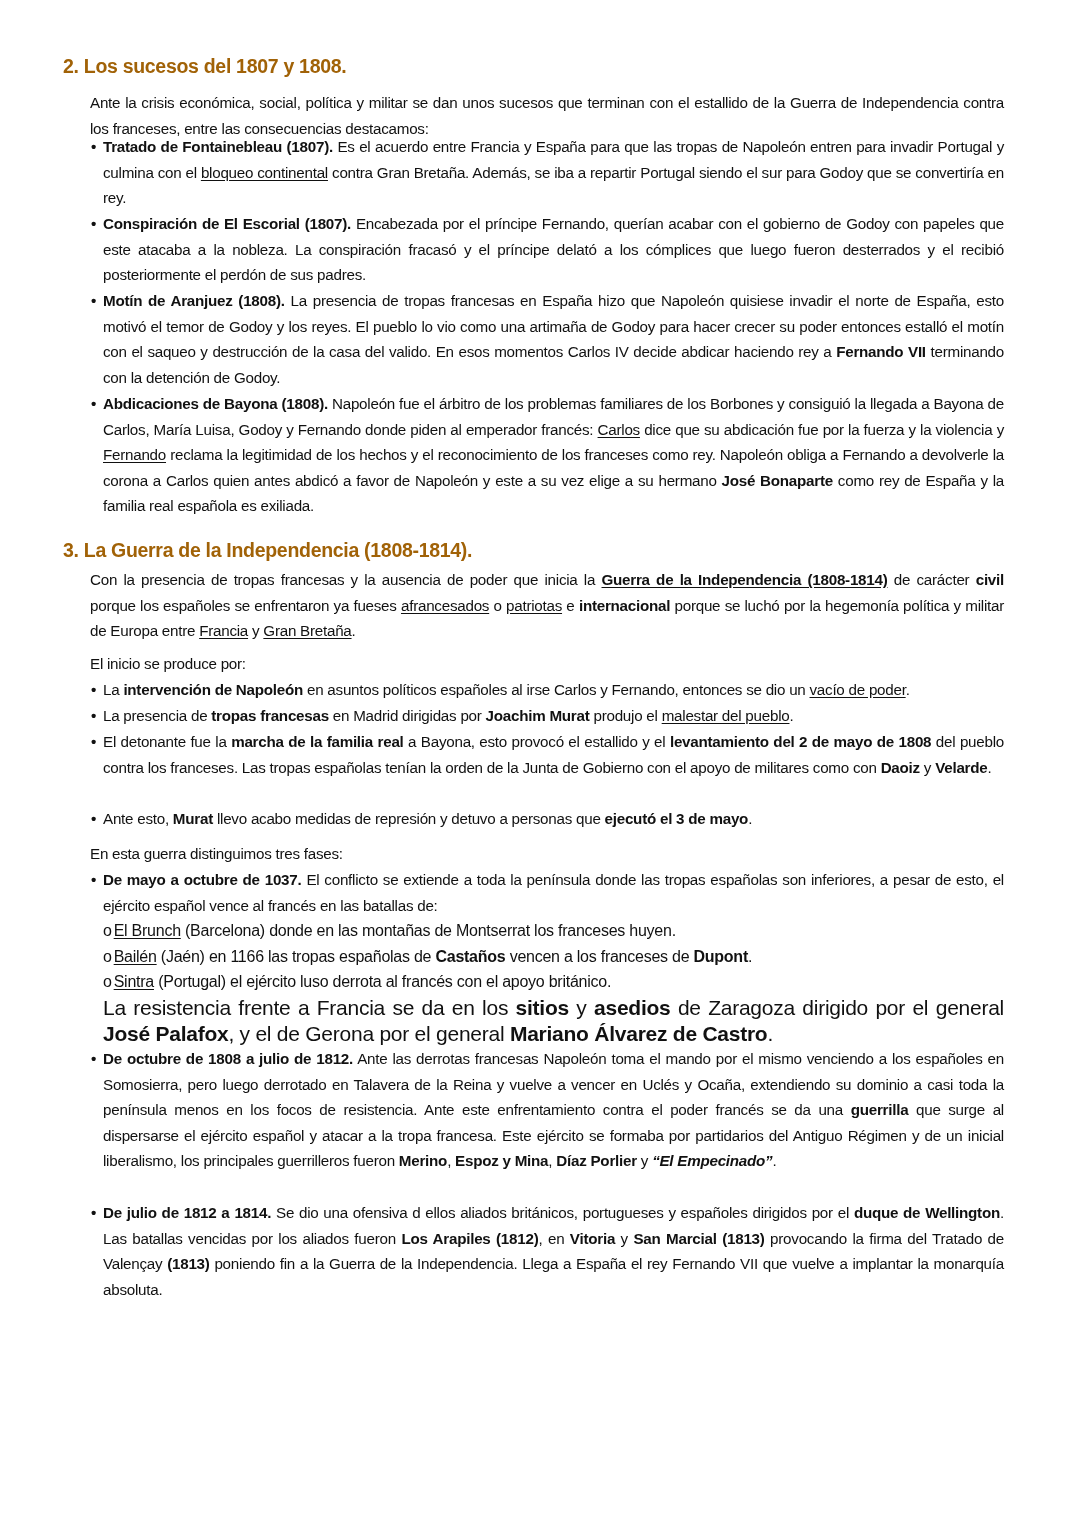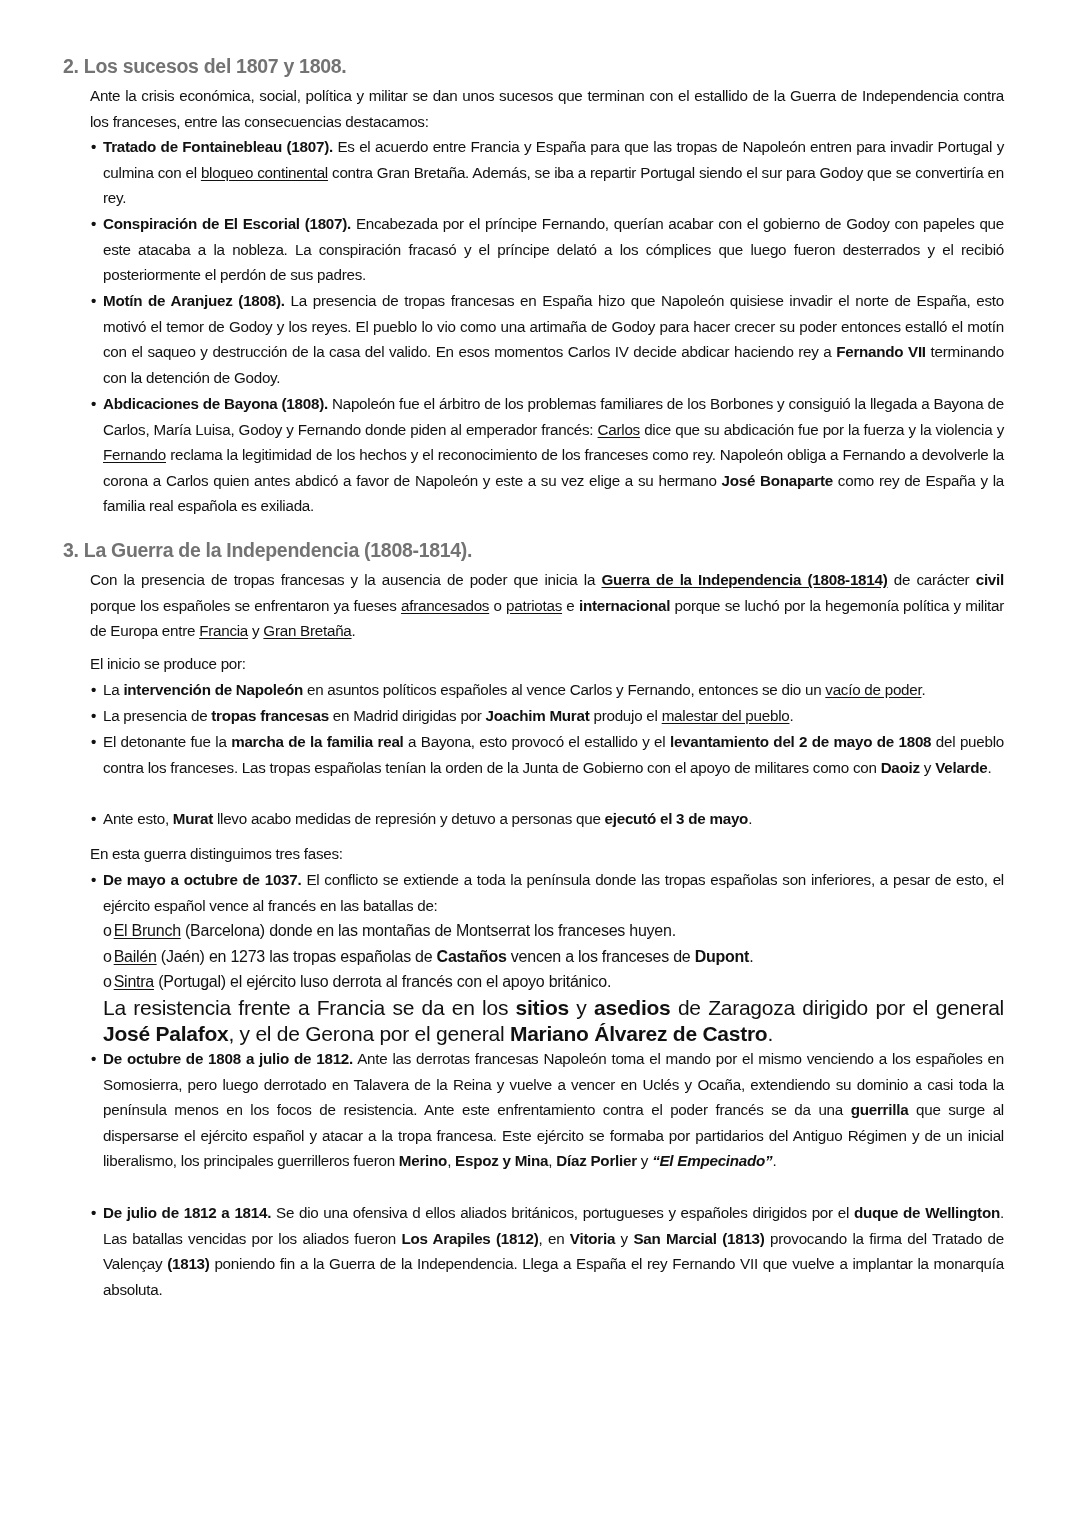--- a/index.html
+++ b/index.html
@@ -5,21 +5,21 @@
   html, body { margin: 0; padding: 0; background: #ffffff; }
   body {
     width: 1080px; height: 1528px; position: relative; overflow: hidden;
     font-family: "Liberation Sans", "DejaVu Sans", sans-serif;
     color: #111111;
   }
   .page { position: absolute; left: 0; top: 0; width: 1080px; }
   h2 {
     position: absolute; left: 63px; margin: 0;
     font-size: 19.5px; font-weight: bold; letter-spacing: -0.3px;
-    line-height: 24px; color: #737373;
+    line-height: 24px; color: #a16207;
   }
   .para {
     position: absolute; left: 90px; width: 914px;
     font-size: 15.2px; line-height: 25.6px; text-align: justify;
     letter-spacing: -0.25px; margin: 0;
   }
   .para.left { text-align: left; }
   .bullet-item {
     position: absolute; left: 90px; width: 914px;
     font-size: 15.2px; line-height: 25.6px; text-align: justify;
@@ -44,21 +44,21 @@
   u { text-decoration: underline; text-underline-offset: 2px; }
   i { font-style: italic; }
 </style>
 </head>
 <body>
 
 <div class="page">
 
   <h2 style="top:54px">2. Los sucesos del 1807 y 1808.</h2>
 
-  <p class="para" style="top:83px">Ante la crisis económica, social, política y militar se dan unos sucesos que terminan con el estallido de la Guerra de Independencia contra los franceses, entre las consecuencias destacamos:</p>
+  <p class="para" style="top:90px">Ante la crisis económica, social, política y militar se dan unos sucesos que terminan con el estallido de la Guerra de Independencia contra los franceses, entre las consecuencias destacamos:</p>
 
   <div class="bullet-item" style="top:134px">
     <span class="bullet-dot">•</span><b>Tratado de Fontainebleau (1807).</b><span> Es el acuerdo entre Francia y España para que las tropas de Napoleón entren para invadir Portugal y culmina con el </span><u>bloqueo continental</u><span> contra Gran Bretaña. Además, se iba a repartir Portugal siendo el sur para Godoy que se convertiría en rey.</span>
   </div>
 
   <div class="bullet-item" style="top:211px">
     <span class="bullet-dot">•</span><b>Conspiración de El Escorial (1807).</b><span> Encabezada por el príncipe Fernando, querían acabar con el gobierno de Godoy con papeles que este atacaba a la nobleza. La conspiración fracasó y el príncipe delató a los cómplices que luego fueron desterrados y el recibió posteriormente el perdón de sus padres.</span>
   </div>
 
   <div class="bullet-item" style="top:288px">
@@ -69,21 +69,21 @@
     <span class="bullet-dot">•</span><b>Abdicaciones de Bayona (1808).</b><span> Napoleón fue el árbitro de los problemas familiares de los Borbones y consiguió la llegada a Bayona de Carlos, María Luisa, Godoy y Fernando donde piden al emperador francés: </span><u>Carlos</u><span> dice que su abdicación fue por la fuerza y la violencia y </span><u>Fernando</u><span> reclama la legitimidad de los hechos y el reconocimiento de los franceses como rey. Napoleón obliga a Fernando a devolverle la corona a Carlos quien antes abdicó a favor de Napoleón y este a su vez elige a su hermano </span><b>José Bonaparte</b><span> como rey de España y la familia real española es exiliada.</span>
   </div>
 
   <h2 style="top:538px">3. La Guerra de la Independencia (1808-1814).</h2>
 
   <p class="para" style="top:567px"><span>Con la presencia de tropas francesas y la ausencia de poder que inicia la </span><b><u>Guerra de la Independencia (1808-1814)</u></b><span> de carácter </span><b>civil</b><span> porque los españoles se enfrentaron ya fueses </span><u>afrancesados</u><span> o </span><u>patriotas</u><span> e </span><b>internacional</b><span> porque se luchó por la hegemonía política y militar de Europa entre </span><u>Francia</u><span> y </span><u>Gran Bretaña</u><span>.</span></p>
 
   <p class="para left" style="top:651px">El inicio se produce por:</p>
 
   <div class="bullet-item left" style="top:677px">
-    <span class="bullet-dot">•</span><span>La </span><b>intervención de Napoleón</b><span> en asuntos políticos españoles al vence Carlos y Fernando, entonces se dio un </span><u>vacío de poder</u><span>.</span>
+    <span class="bullet-dot">•</span><span>La </span><b>intervención de Napoleón</b><span> en asuntos políticos españoles al irse Carlos y Fernando, entonces se dio un </span><u>vacío de poder</u><span>.</span>
   </div>
 
   <div class="bullet-item left" style="top:703px">
     <span class="bullet-dot">•</span><span>La presencia de </span><b>tropas francesas</b><span> en Madrid dirigidas por </span><b>Joachim Murat</b><span> produjo el </span><u>malestar del pueblo</u><span>.</span>
   </div>
 
   <div class="bullet-item" style="top:729px">
     <span class="bullet-dot">•</span><span>El detonante fue la </span><b>marcha de la familia real</b><span> a Bayona, esto provocó el estallido y el </span><b>levantamiento del 2 de mayo de 1808</b><span> del pueblo contra los franceses. Las tropas españolas tenían la orden de la Junta de Gobierno con el apoyo de militares como con </span><b>Daoiz</b><span> y </span><b>Velarde</b><span>.</span>
   </div>
 
@@ -95,21 +95,21 @@
 
   <div class="bullet-item" style="top:867px">
     <span class="bullet-dot">•</span><b>De mayo a octubre de 1037.</b><span> El conflicto se extiende a toda la península donde las tropas españolas son inferiores, a pesar de esto, el ejército español vence al francés en las batallas de:</span>
   </div>
 
   <div class="sub-item" style="top:918px">
     <span class="o">o</span><u>El Brunch</u><span> (Barcelona) donde en las montañas de Montserrat los franceses huyen.</span>
   </div>
 
   <div class="sub-item" style="top:944px">
-    <span class="o">o</span><u>Bailén</u><span> (Jaén) en 1273 las tropas españolas de </span><b>Castaños</b><span> vencen a los franceses de </span><b>Dupont</b><span>.</span>
+    <span class="o">o</span><u>Bailén</u><span> (Jaén) en 1166 las tropas españolas de </span><b>Castaños</b><span> vencen a los franceses de </span><b>Dupont</b><span>.</span>
   </div>
 
   <div class="sub-item" style="top:969px">
     <span class="o">o</span><u>Sintra</u><span> (Portugal) el ejército luso derrota al francés con el apoyo británico.</span>
   </div>
 
   <div class="indent-para" style="top:995px">
     <span>La resistencia frente a Francia se da en los </span><b>sitios</b><span> y </span><b>asedios</b><span> de Zaragoza dirigido por el general </span><b>José Palafox</b><span>, y el de Gerona por el general </span><b>Mariano Álvarez de Castro</b><span>.</span>
   </div>
 

